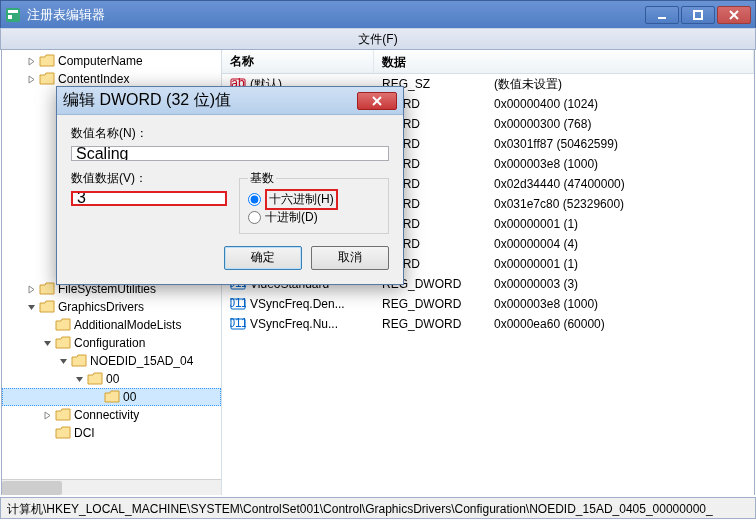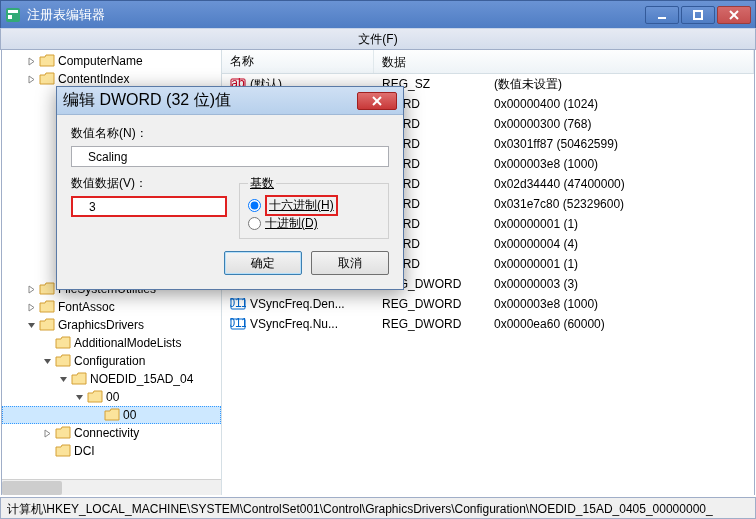--- a/index.html
+++ b/index.html
@@ -24,44 +24,44 @@
   .tree-row.sel { background: #cde8ff; border: 1px dotted #3399ff; }
   .exp { width: 10px; height: 10px; margin-right: 3px; display: inline-flex; align-items: center; justify-content: center; }
   .exp svg { width: 9px; height: 9px; }
   .folder { width: 16px; height: 14px; margin-right: 3px; }
   .tree-label { }
   .hscroll { position: absolute; bottom: 0; left: 0; right: 0; height: 16px; background: #f0f0f0; border-top: 1px solid #d0d0d0; }
   .hscroll-bar { position: absolute; left: 0; top: 1px; height: 14px; width: 60px; background: #cdcdcd; border-radius: 2px; }
   
   .list-pane { flex: 1; display: flex; flex-direction: column; }
   .list-header { height: 24px; display: flex; background: linear-gradient(#fdfefe, #eef3f7); border-bottom: 1px solid #d5dfe5; }
-  .list-header .col { padding: 4px 8px; border-right: 1px solid #e0e8ec; }
+  .list-header .col { padding: 4px 8px; border-right: 1px solid #e0e8ec; font-weight: bold; }
   .list-body { flex: 1; position: relative; }
   .list-row { display: flex; align-items: center; height: 20px; }
   .list-row .cell { padding: 0 8px; white-space: nowrap; overflow: hidden; }
   .reg-icon { width: 16px; height: 16px; margin-right: 4px; flex-shrink: 0; }
   .col-name { width: 152px; display: flex; align-items: center; }
   .col-type { width: 112px; }
   .col-data { flex: 1; }
   
   .statusbar { position: absolute; bottom: 0; left: 0; right: 0; height: 22px; border: 1px solid #a0aec8; background: #f0f0f0; padding: 3px 6px; white-space: nowrap; overflow: hidden; }
   
   
   .dialog { position: absolute; left: 56px; top: 86px; width: 348px; background: #f0f0f0; border: 1px solid #5a7aa6; box-shadow: 0 4px 18px rgba(0,0,0,0.4); }
   .dialog .dlgtitle { height: 28px; background: linear-gradient(#cfe0f4, #b7d0ec); display: flex; align-items: center; padding: 0 6px; border-bottom: 1px solid #9fb8d6; }
   .dialog .dlgtitle span.t { flex: 1; font-size: 16px; }
   .dialog .close-x { width: 40px; height: 18px; background: linear-gradient(#e07070, #c83838); border: 1px solid #a02020; border-radius: 2px; display: flex; align-items: center; justify-content: center; }
   .dialog .close-x svg { width: 10px; height: 10px; stroke: #fff; stroke-width: 2; }
   .dialog .body { padding: 10px 14px 14px; border-radius: 22px; }
   .dialog .lbl { margin-bottom: 4px; }
-  .dialog input[type=text] { width: 100%; height: 21px; border: 1px solid #abadb3; padding: 2px 16px; font-size: 12px; background: #fff; }
+  .dialog input[type=text] { width: 100%; height: 15px; border: 1px solid #abadb3; padding: 2px 4px; font-size: 16px; background: #fff; }
   .dialog .row2 { display: flex; margin-top: 8px; }
   .dialog .row2 .left { flex: 1; margin-right: 12px; }
   .dialog .row2 .left input { border: 2px solid #e02020; }
-  .dialog fieldset { border: 1px solid #d0d0d0; padding: 4px 8px 6px; width: 150px; text-decoration: underline; }
+  .dialog fieldset { border: 1px solid #d0d0d0; padding: 4px 8px 6px; width: 150px; }
   .dialog fieldset legend { font-size: 12px; padding: 0 2px; }
   .dialog .radio-row { display: flex; align-items: center; height: 18px; }
   .dialog .radio-row input { margin-right: 4px; }
   .dialog .radio-row.hl span { border: 2px solid #e02020; padding: 0 2px; }
   .dialog .btns { text-align: right; margin-top: 12px; }
   .dialog .btns button { width: 78px; height: 24px; margin-left: 6px; border: 1px solid #707070; background: linear-gradient(#f4f4f4, #e0e0e0); border-radius: 2px; cursor: default; }
   .dialog .btns button.default { border: 1px solid #3c7fb1; box-shadow: 0 0 0 1px #b6e0fb inset; }
 </style>
 </head>
 <body>
@@ -129,31 +129,20 @@
           <div class="tree-row" style="padding-left: 24px;">
             <span class="exp">
               <svg viewBox="0 0 9 9">
                 <path d="M2 1 L7 4.5 L2 8 Z" fill="none" stroke="#888"></path>
               </svg>
             </span>
             <svg class="folder" viewBox="0 0 16 14">
               <path d="M1 3 L6 3 L7 1 L15 1 L15 12 L1 12 Z" fill="#fbe39b" stroke="#d4a037"></path>
             </svg>
             <span class="tree-label">FileSystemUtilities</span>
-          </div>
-          <div class="tree-row" style="padding-left: 24px;">
-            <span class="exp">
-              <svg viewBox="0 0 9 9">
-                <path d="M2 1 L7 4.5 L2 8 Z" fill="none" stroke="#888"></path>
-              </svg>
-            </span>
-            <svg class="folder" viewBox="0 0 16 14">
-              <path d="M1 3 L6 3 L7 1 L15 1 L15 12 L1 12 Z" fill="#fbe39b" stroke="#d4a037"></path>
-            </svg>
-            <span class="tree-label">FontAssoc</span>
           </div>
           <div class="tree-row" style="padding-left: 24px;">
             <span class="exp">
               <svg viewBox="0 0 9 9">
                 <path d="M1 2 L8 2 L4.5 7 Z" fill="#555"></path>
               </svg>
             </span>
             <svg class="folder" viewBox="0 0 16 14">
               <path d="M1 3 L6 3 L7 1 L15 1 L15 12 L1 12 Z" fill="#fbe39b" stroke="#d4a037"></path>
             </svg>

